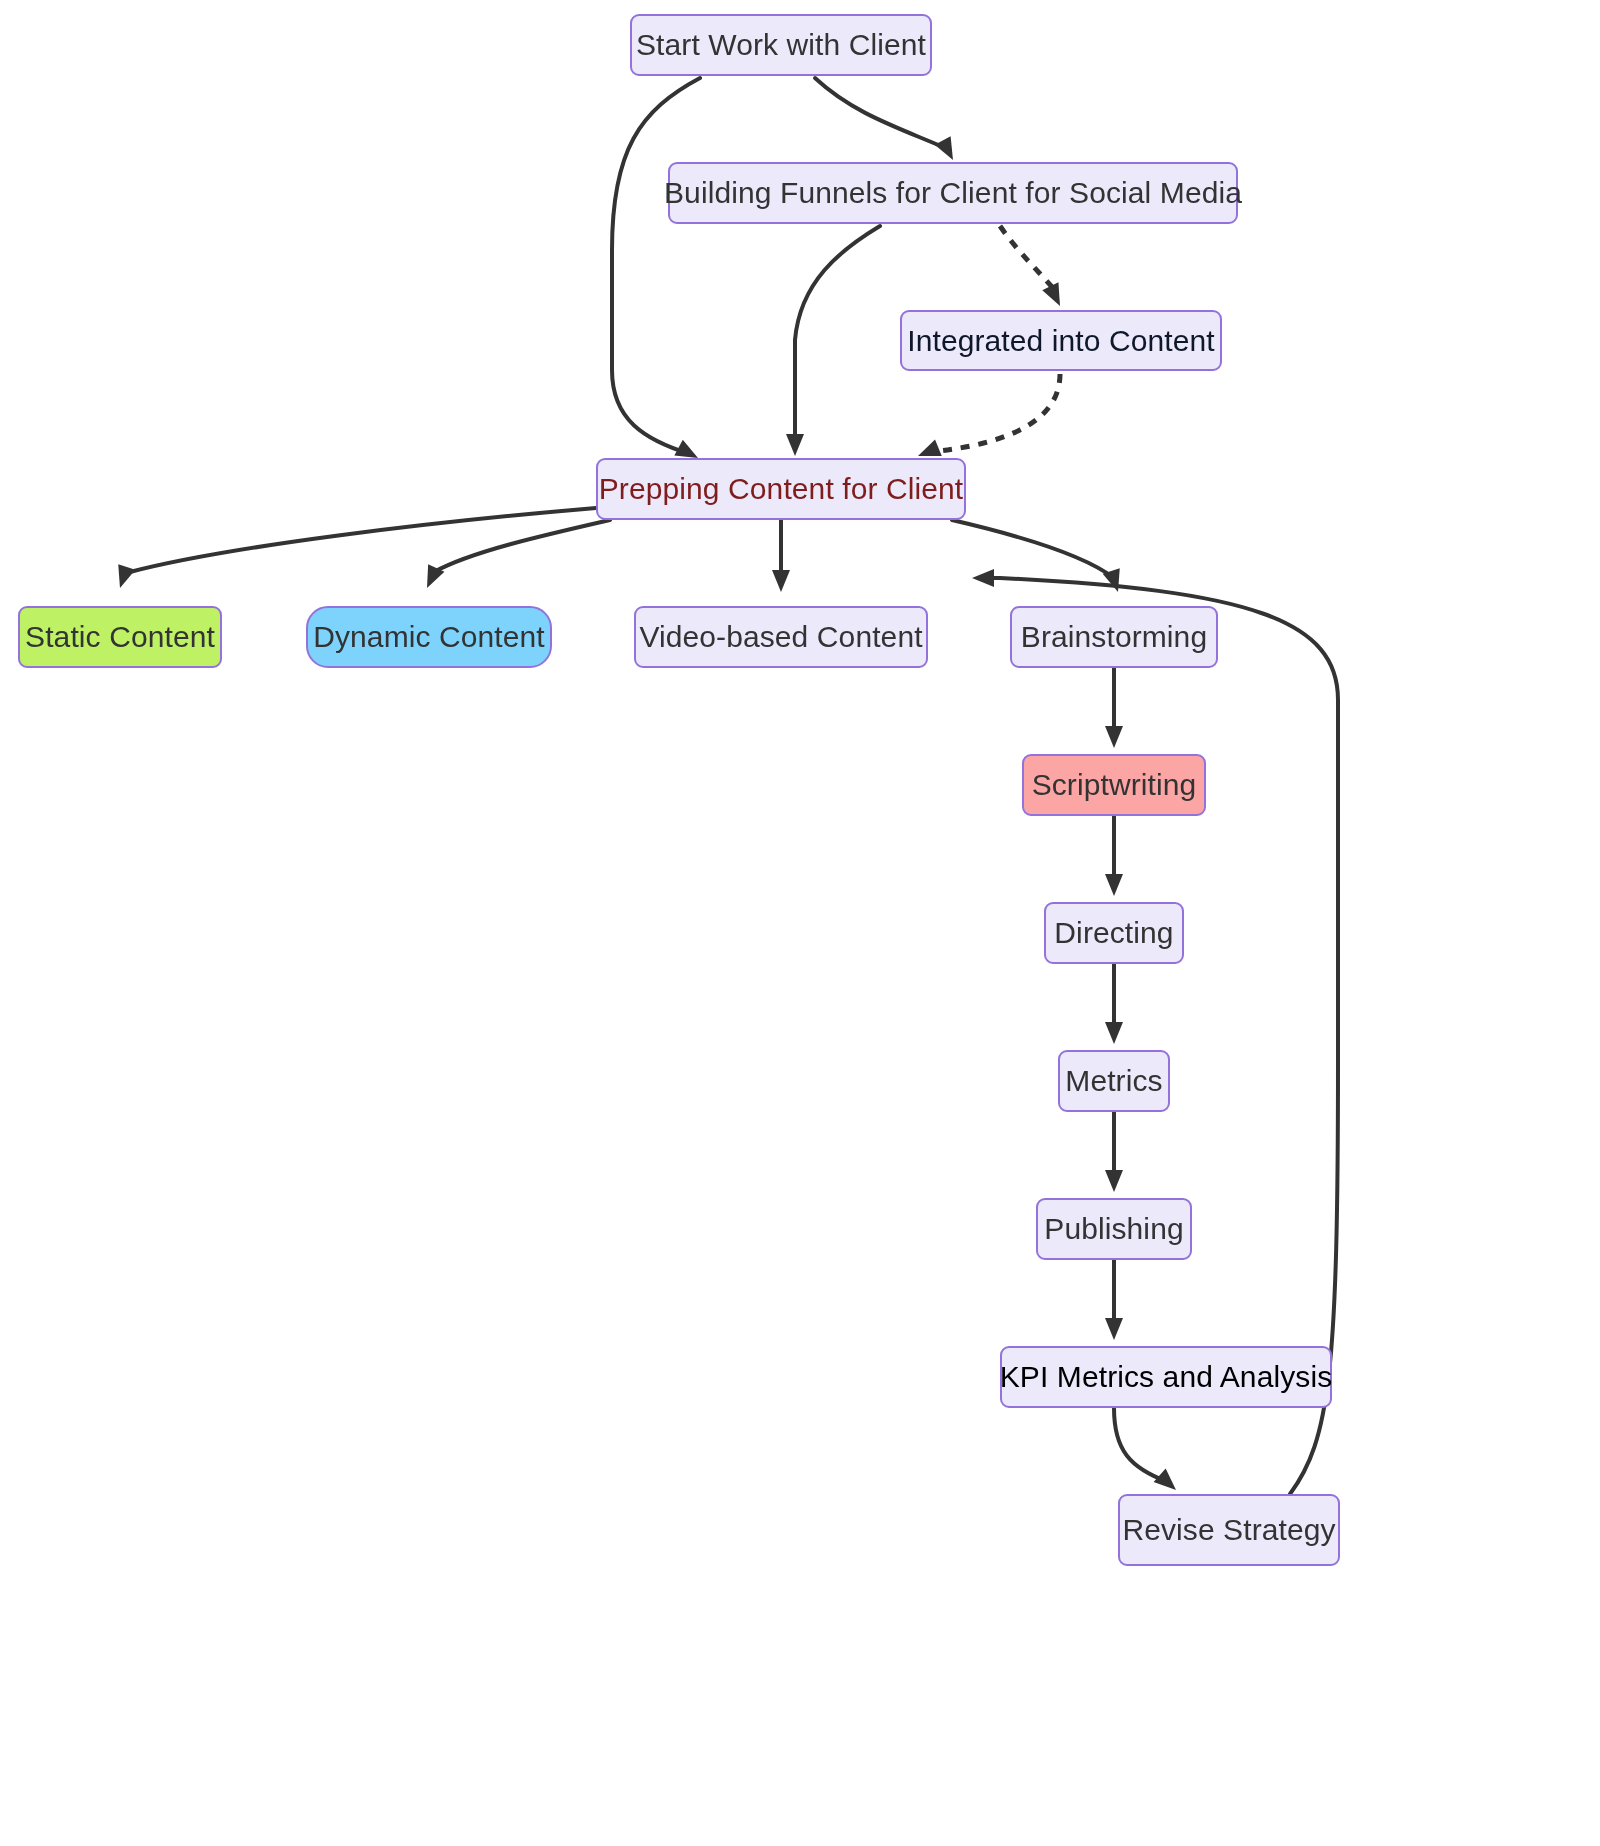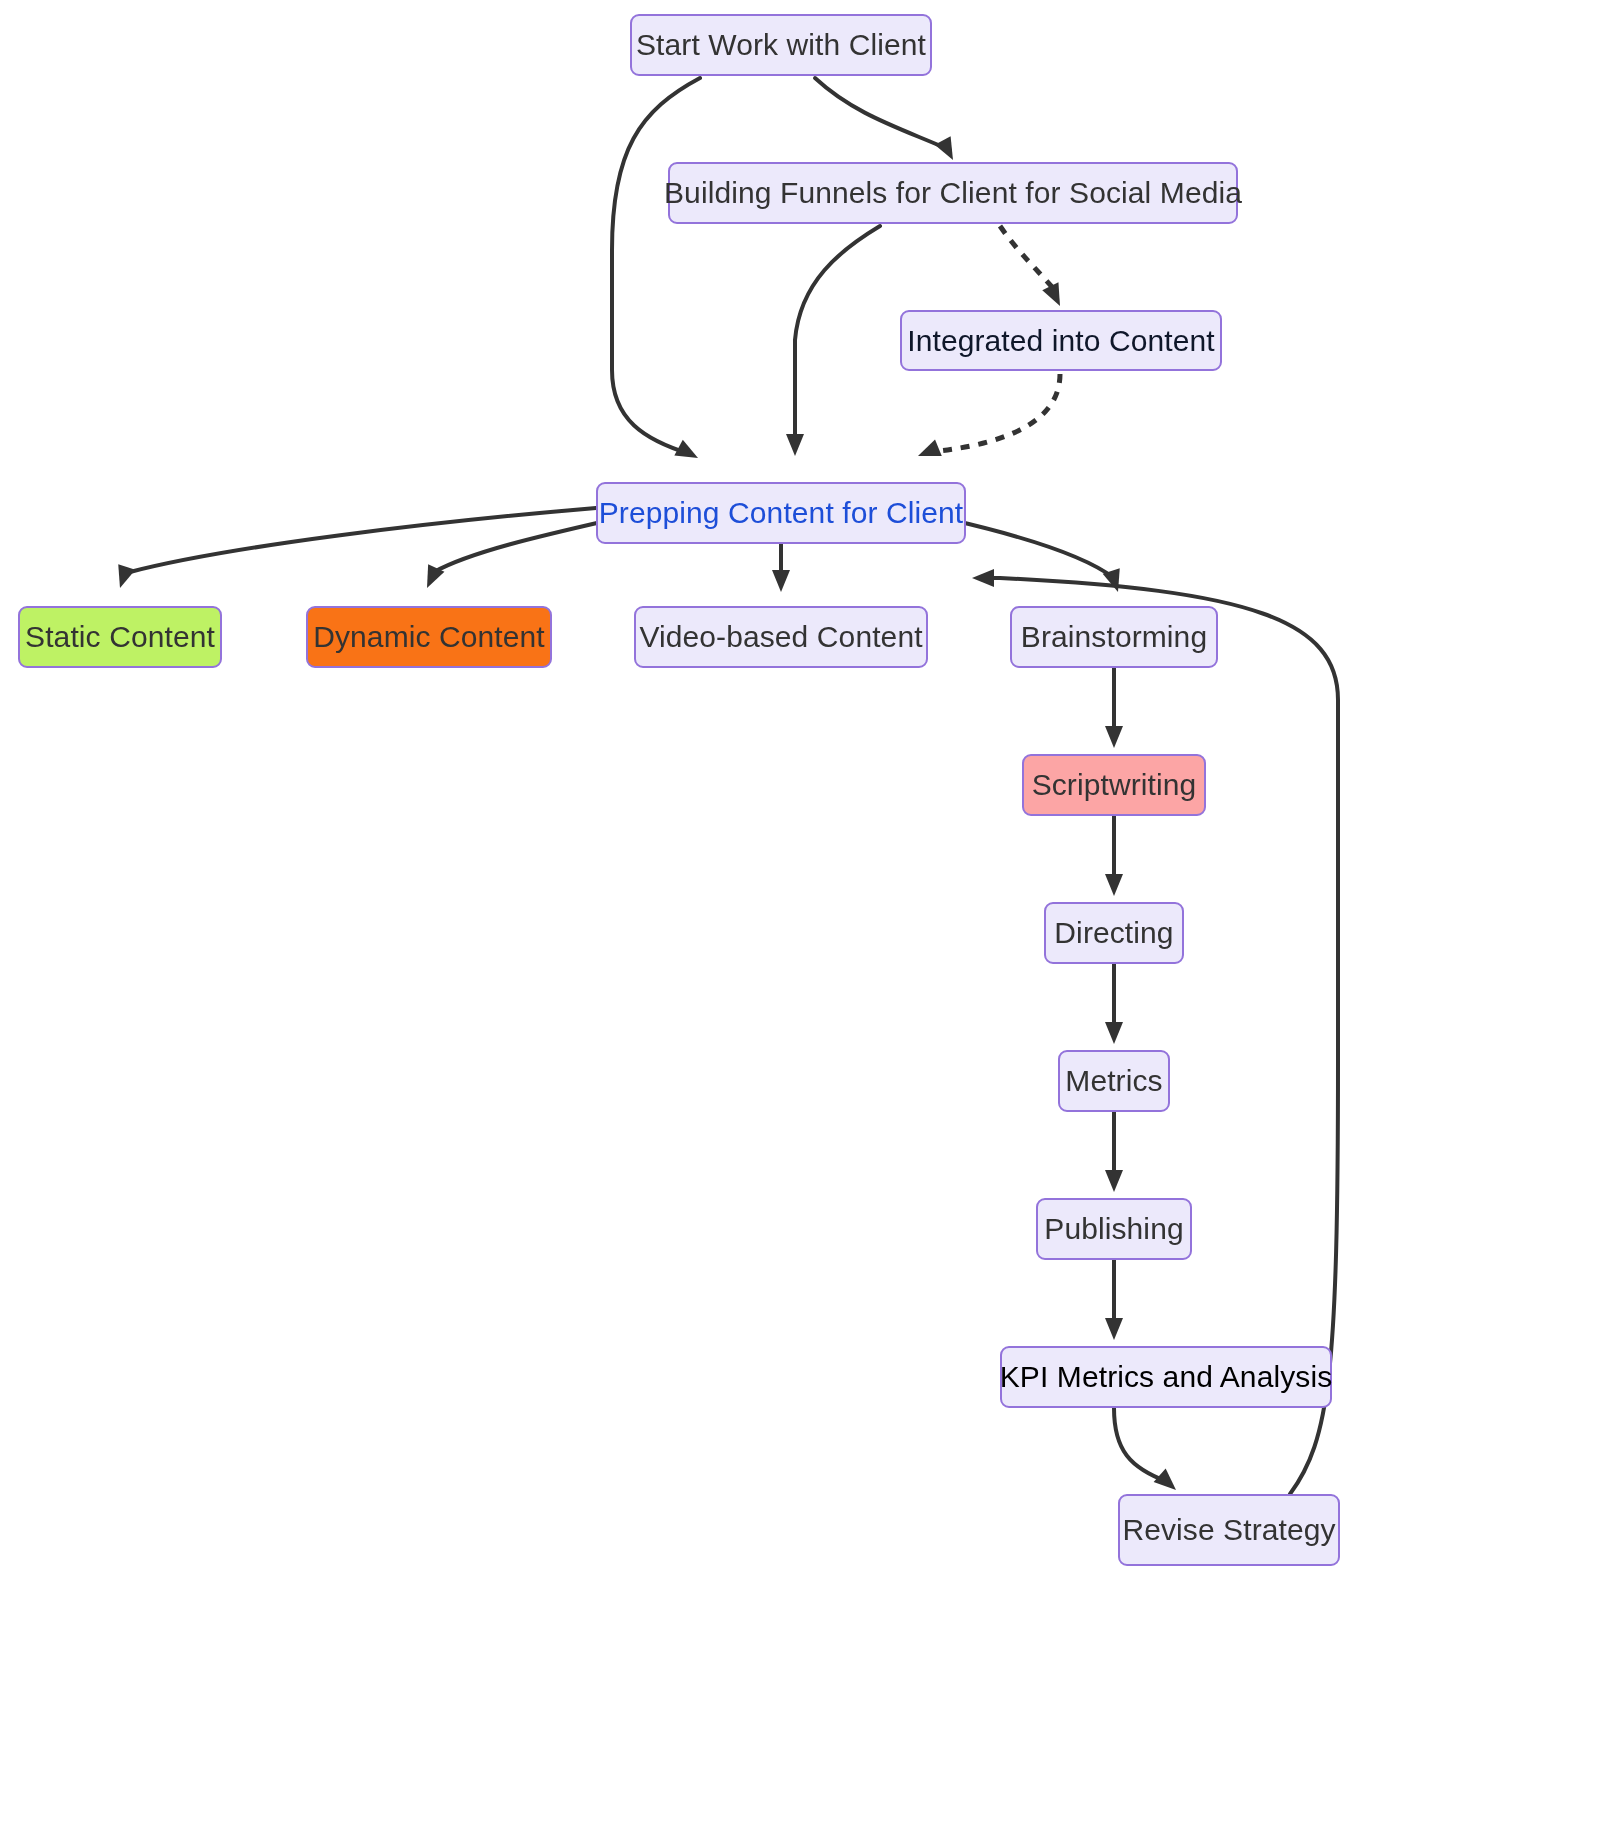--- a/index.html
+++ b/index.html
@@ -88,27 +88,27 @@
   <div id="node-layer">
       <div class="node" style="left: 630px; top: 14px; width: 302px; height: 62px; background: rgb(236, 233, 251); border-color: rgb(147, 115, 219); color: rgb(51, 51, 51);">
         <span class="node-label">Start Work with Client</span>
       </div>
       <div class="node" style="left: 668px; top: 162px; width: 570px; height: 62px; background: rgb(236, 233, 251); border-color: rgb(147, 115, 219); color: rgb(51, 51, 51);">
         <span class="node-label">Building Funnels for Client for Social Media</span>
       </div>
       <div class="node" style="left: 900px; top: 310px; width: 322px; height: 61px; background: rgb(236, 233, 251); border-color: rgb(147, 115, 219); color: #0f172a;">
         <span class="node-label">Integrated into Content</span>
       </div>
-      <div class="node" style="left: 596px; top: 458px; width: 370px; height: 62px; background: rgb(236, 233, 251); border-color: rgb(147, 115, 219); color: #1d4ed8; margin-top: 24px;">
+      <div class="node" style="left: 596px; top: 458px; width: 370px; height: 62px; background: rgb(236, 233, 251); border-color: rgb(147, 115, 219); color: #7f1d1d;">
         <span class="node-label">Prepping Content for Client</span>
       </div>
       <div class="node" style="left: 18px; top: 606px; width: 204px; height: 62px; background: #bef264; border-color: rgb(147, 115, 219); color: rgb(51, 51, 51);">
         <span class="node-label">Static Content</span>
       </div>
-      <div class="node" style="left: 306px; top: 606px; width: 246px; height: 62px; background: #f97316; border-color: rgb(147, 115, 219); color: rgb(51, 51, 51);">
+      <div class="node" style="left: 306px; top: 606px; width: 246px; height: 62px; background: #7dd3fc; border-color: rgb(147, 115, 219); color: rgb(51, 51, 51); border-radius: 22px;">
         <span class="node-label">Dynamic Content</span>
       </div>
       <div class="node" style="left: 634px; top: 606px; width: 294px; height: 62px; background: rgb(236, 233, 251); border-color: rgb(147, 115, 219); color: rgb(51, 51, 51);">
         <span class="node-label">Video-based Content</span>
       </div>
       <div class="node" style="left: 1010px; top: 606px; width: 208px; height: 62px; background: rgb(236, 233, 251); border-color: rgb(147, 115, 219); color: rgb(51, 51, 51);">
         <span class="node-label">Brainstorming</span>
       </div>
       <div class="node" style="left: 1022px; top: 754px; width: 184px; height: 62px; background: #fca5a5; border-color: rgb(147, 115, 219); color: rgb(51, 51, 51);">
         <span class="node-label">Scriptwriting</span>

